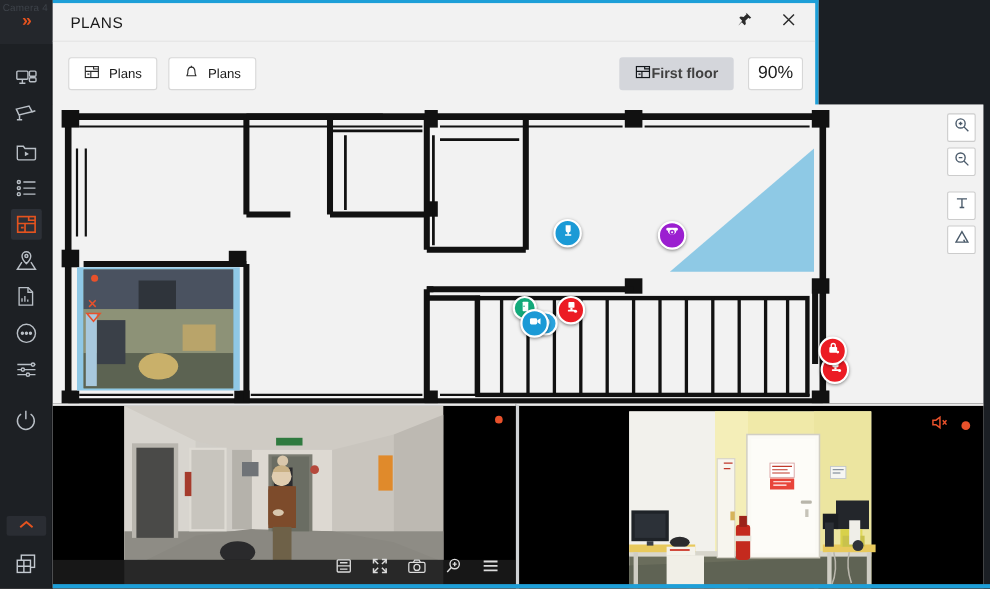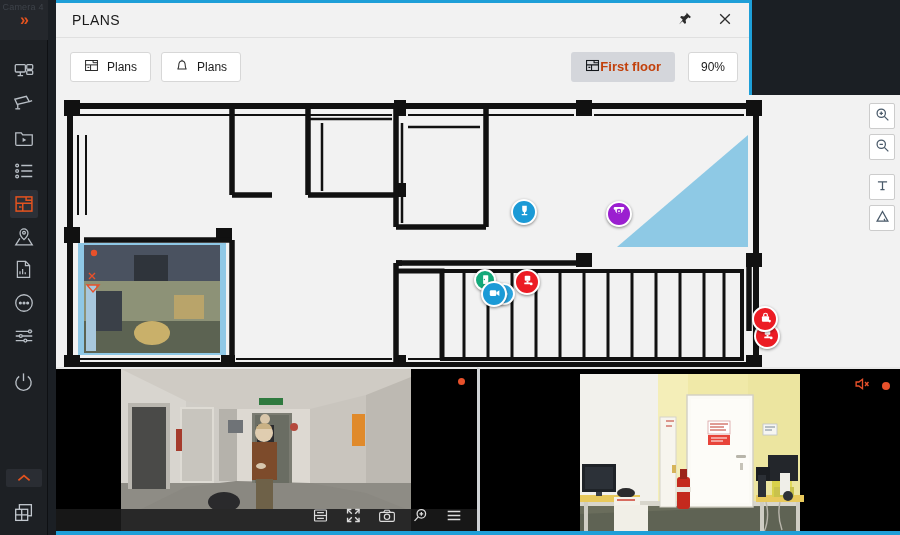--- a/index.html
+++ b/index.html
@@ -32,47 +32,47 @@
   .rail-btn.lit .box {
     width:28px;height:28px;background:#2c3037;border-radius:2px;
     display:flex;align-items:center;justify-content:center;
   }
   .rail-sep { height:7px; }
   #rail-bottom { margin-top:auto; display:flex; flex-direction:column; align-items:center; padding-bottom:6px; }
   .updot { width:36px;height:18px;background:#2a2d33;border-radius:2px;display:flex;align-items:center;justify-content:center;margin-bottom:9px; }
 
   
   #win {
-    position:absolute; left:56px; top:0; width:696px; height:535px;
+    position:absolute; left:48px; top:0; width:696px; height:535px;
     background:#f2f2f2; border:3px solid #1e9fd8; border-left:none; border-bottom:none;
   }
   #titlebar {
     height:35px; background:#f2f2f2; display:flex; align-items:center;
     border-bottom:1px solid #e0e0e0; position:relative;
   }
   #title { font-size:14px; color:#1a1a1a; padding-left:16px; letter-spacing:.4px; }
   .tb-btn { position:absolute; top:0; height:35px; width:36px; display:flex; align-items:center; justify-content:center; }
   #pin { right:46px; } #close { right:6px; }
 
   
   #toolbar { height:57px; display:flex; align-items:center; padding:0 14px; position:relative; background:#f2f2f2; }
   .tbtn {
     height:30px; background:#fff; border:1px solid #d7d7d7; border-radius:3px;
     display:flex; align-items:center; gap:8px; padding:0 13px; margin-right:10px;
     font-size:12px; color:#1a1a1a;
   }
   #floorsel {
     position:absolute; right:74px; height:30px; background:#d4d6db; border-radius:3px;
     display:flex; align-items:center; gap:0; padding:0 14px;
-    font-size:13px; font-weight:bold; color:#c2410c;
+    font-size:13px; font-weight:bold; color:#404040;
   }
   #zoomlvl {
     position:absolute; right:11px; height:30px; width:50px; background:#fff;
     border:1px solid #d7d7d7; border-radius:3px;
-    display:flex; align-items:center; justify-content:center; font-size:12px; color:#1a1a1a;
+    display:flex; align-items:center; justify-content:center; font-size:16px; color:#1a1a1a;
   }
 
   
   #map { position:absolute; left:0; top:92px; width:846px; height:272px; background:#f2f2f2; overflow:hidden; }
   #maptools { position:absolute; right:7px; top:8px; display:flex; flex-direction:column; gap:5px; z-index:30; }
   .mtool { width:26px;height:26px;background:#fff;border:1px solid #ccc;border-radius:2px;
            display:flex;align-items:center;justify-content:center; }
   .mtool.gap { margin-top:9px; }
 
   

